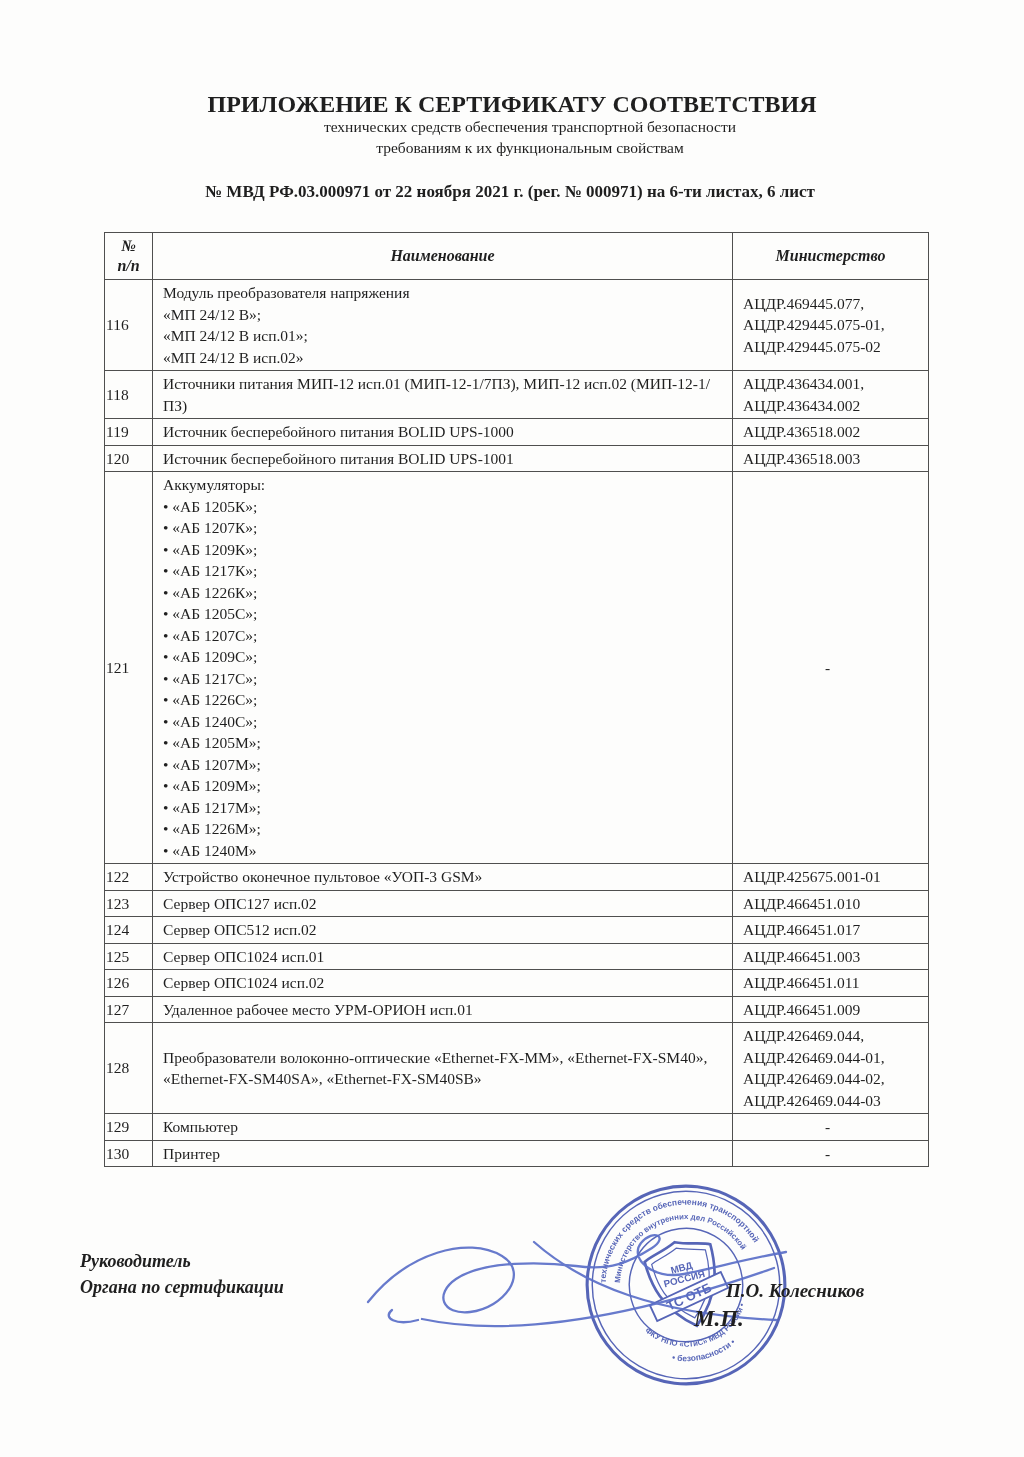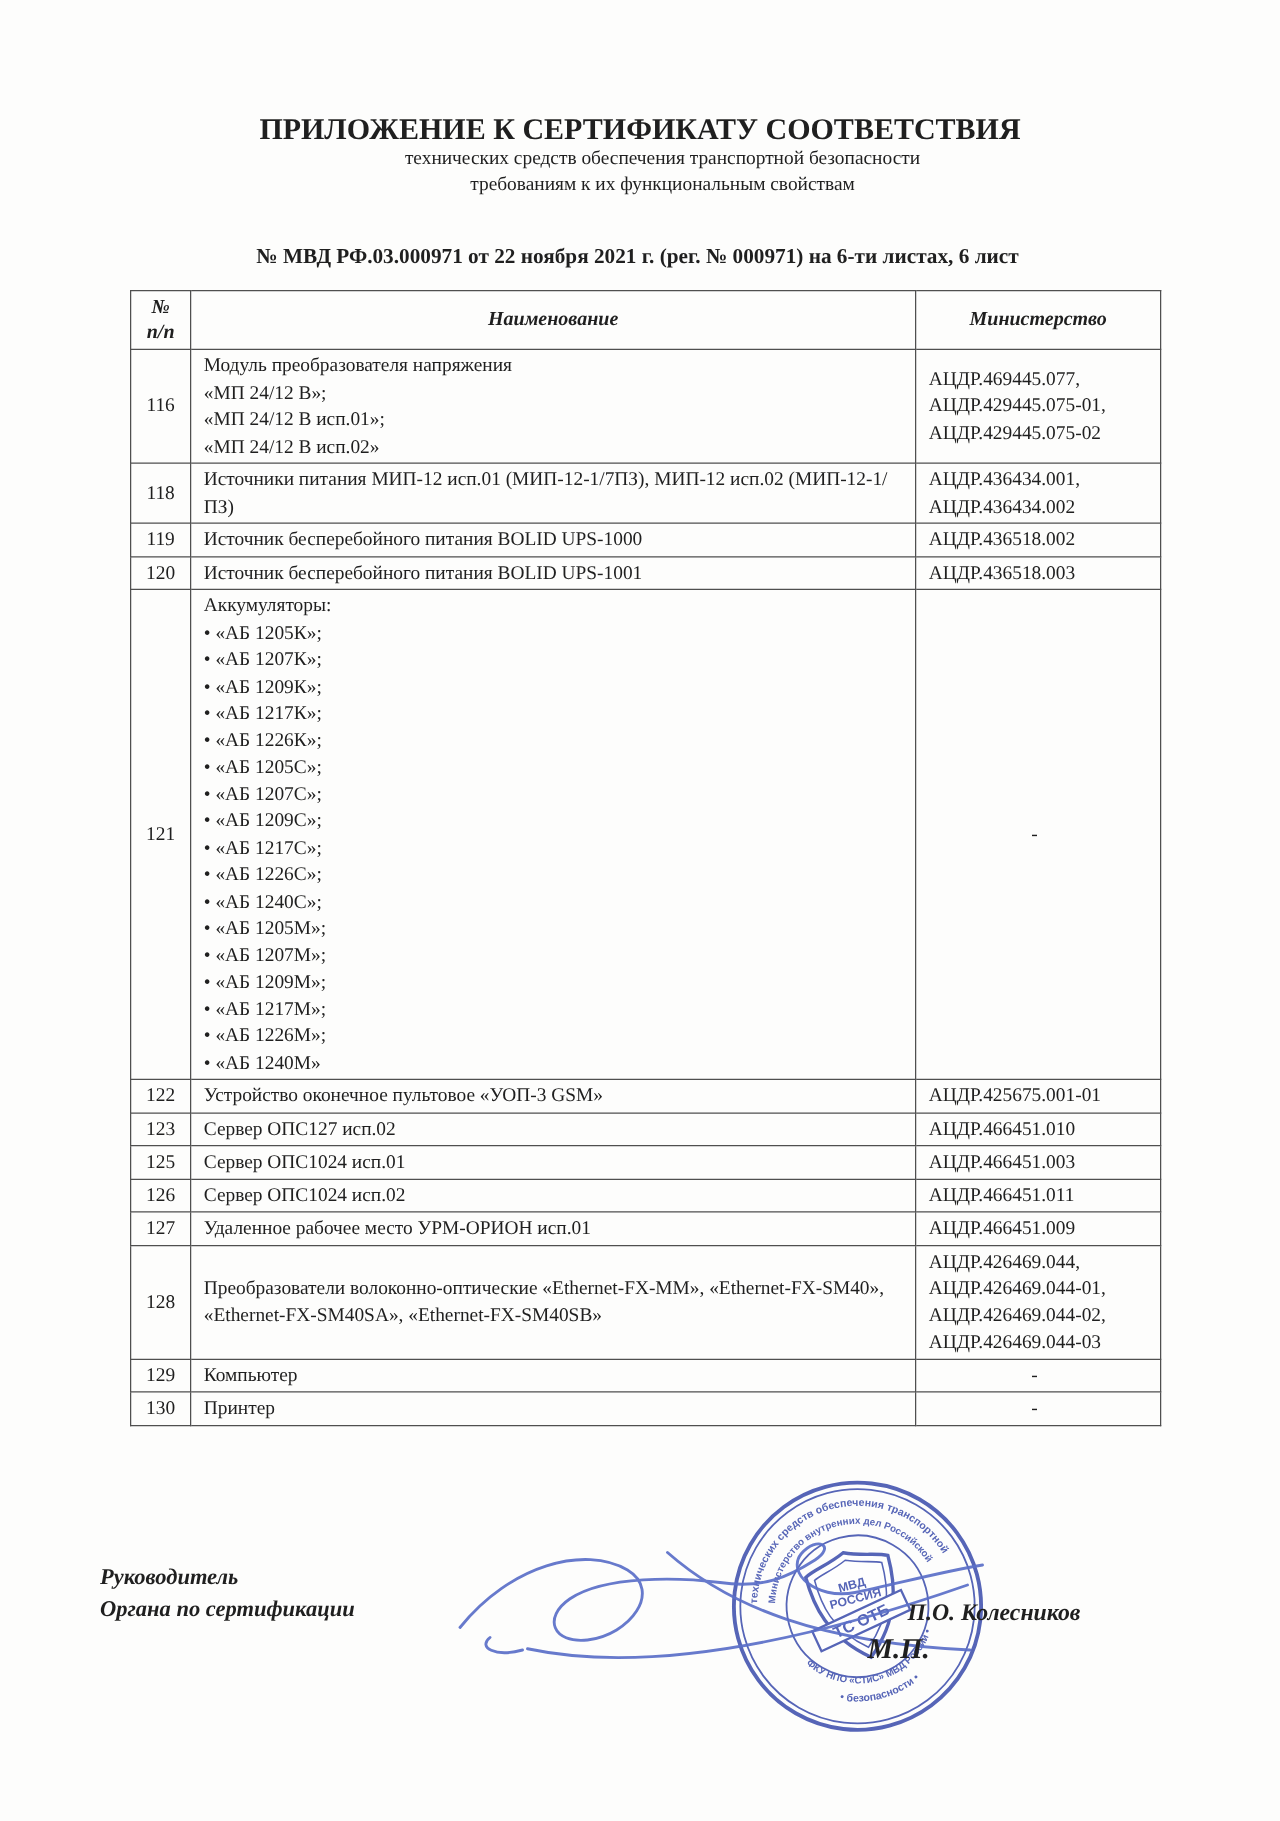--- a/index.html
+++ b/index.html
@@ -15,21 +15,21 @@
 
   
   .doc-header{
     position:absolute;top:92px;left:0;width:1024px;
     text-align:center;
   }
   .title-1{font-weight:bold;font-size:24px;line-height:24px;}
   .title-2,.title-3{font-weight:normal;font-size:15.5px;line-height:21px;padding-left:36px;}
   .doc-number{
     position:absolute;top:182px;left:0;width:1020px;
-    text-align:center;font-weight:bold;font-size:17px;margin-top:13px;
+    text-align:center;font-weight:bold;font-size:17px;
   }
 
   
   table.doc-table{
     position:absolute;left:104px;top:232px;
     width:824px;border-collapse:collapse;table-layout:fixed;
     font-size:15.5px;
   }
   .doc-table col.c-num{width:48px;}
   .doc-table col.c-name{width:580px;}
@@ -38,21 +38,21 @@
     border:1.5px solid #4f4f4f;
     vertical-align:middle;
     white-space:pre-line;
     line-height:21.5px;
     padding:2px 8px;
   }
   .doc-table th{
     font-weight:bold;font-style:italic;text-align:center;
     font-size:16px;line-height:20px;padding:3px 2px;height:40px;
   }
-  td.col-num{text-align:center;padding:2px 1px;}
+  td.col-num{padding:2px 1px;}
   td.col-name{padding-left:10px;}
   td.col-desig{padding-left:10px;}
   td.col-desig.dash{text-align:center;padding-left:2px;}
 
   
   .signer-role{
     position:absolute;left:80px;top:1248px;
     font-weight:bold;font-style:italic;font-size:18px;line-height:26px;
   }
   .signer-name{
@@ -155,20 +155,25 @@
           <td class="col-num">122</td>
           <td class="col-name">Устройство оконечное пультовое «УОП-3 GSM»</td>
           <td class="col-desig">АЦДР.425675.001-01</td>
         </tr>
         <tr>
           <td class="col-num">123</td>
           <td class="col-name">Сервер ОПС127 исп.02</td>
           <td class="col-desig">АЦДР.466451.010</td>
         </tr>
         <tr>
+          <td class="col-num">124</td>
+          <td class="col-name">Сервер ОПС512 исп.02</td>
+          <td class="col-desig">АЦДР.466451.017</td>
+        </tr>
+        <tr>
           <td class="col-num">125</td>
           <td class="col-name">Сервер ОПС1024 исп.01</td>
           <td class="col-desig">АЦДР.466451.003</td>
         </tr>
         <tr>
           <td class="col-num">126</td>
           <td class="col-name">Сервер ОПС1024 исп.02</td>
           <td class="col-desig">АЦДР.466451.011</td>
         </tr>
         <tr>

